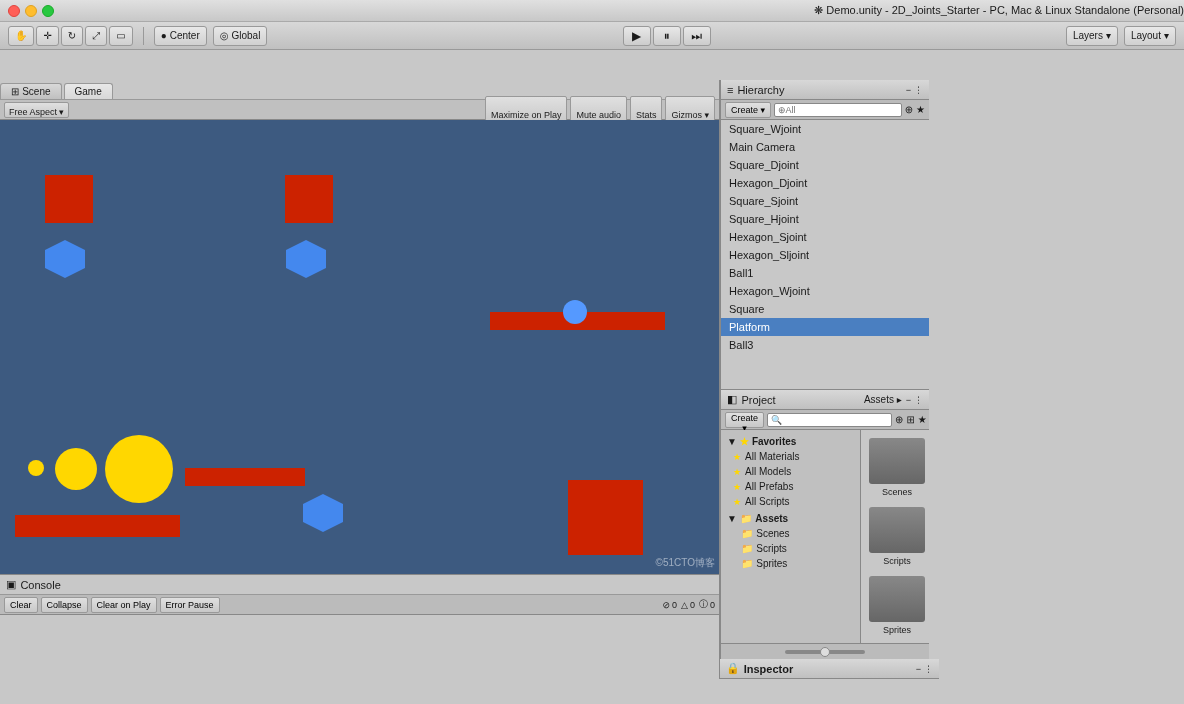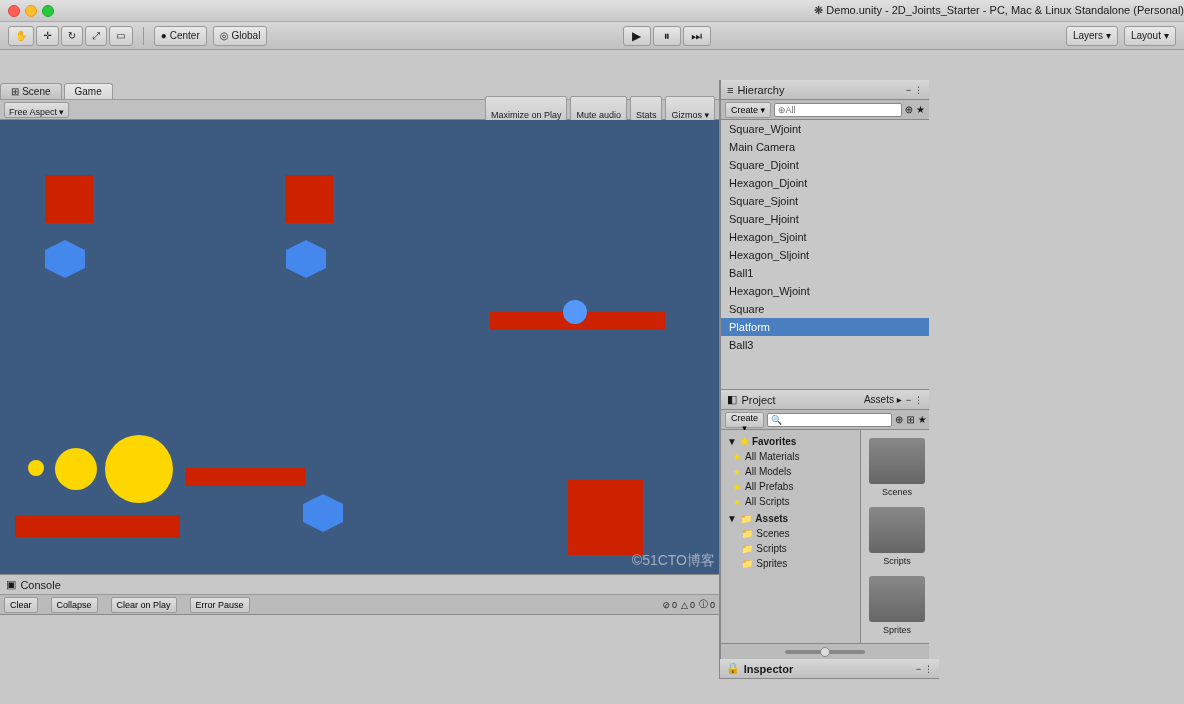--- a/index.html
+++ b/index.html
@@ -72,21 +72,21 @@
     }
 
     
     #game-viewport {
       flex: 1; background: #3d5a80; overflow: hidden; position: relative;
     }
 
     
     #console-area { height: 160px; background: #c0c0c0; border-top: 1px solid #888; display: flex; flex-direction: column; }
     #console-header { height: 20px; display: flex; align-items: center; padding: 0 6px; background: #c8c8c8; border-bottom: 1px solid #999; }
-    #console-toolbar { height: 20px; display: flex; align-items: center; padding: 0 4px; gap: 13px; background: #bbb; border-bottom: 1px solid #888; }
+    #console-toolbar { height: 20px; display: flex; align-items: center; padding: 0 4px; gap: 3px; background: #bbb; border-bottom: 1px solid #888; }
     .console-btn { height: 16px; padding: 0 5px; background: linear-gradient(to bottom, #e0e0e0, #c8c8c8); border: 1px solid #999; border-radius: 2px; font-size: 9px; cursor: pointer; }
     .console-status { margin-left: auto; display: flex; gap: 4px; align-items: center; font-size: 9px; }
     .console-badge { display: flex; align-items: center; gap: 2px; font-size: 9px; }
     #console-content { flex: 1; background: #c8c8c8; }
 
     
     #right-panel { display: flex; width: 465px; flex-direction: column; }
 
     
     #hierarchy { height: 310px; background: #c0c0c0; border-left: 1px solid #888; border-bottom: 1px solid #888; display: flex; flex-direction: column; }
@@ -245,21 +245,21 @@
         <div style="position:absolute;left:15px;top:395px;width:165px;height:22px;background:#cc2200;"></div>
 
         <div style="position:absolute;left:300px;top:372px;">
           <svg width="46" height="42" viewBox="0 0 46 42">
             <polygon points="23,2 43,12 43,30 23,40 3,30 3,12" fill="#4488ee"></polygon>
           </svg>
         </div>
 
         <div style="position:absolute;left:568px;top:360px;width:75px;height:75px;background:#cc2200;"></div>
 
-        <div style="position:absolute;bottom:4px;right:4px;font-size:14px;color:rgba(255,255,255,0.5);">©51CTO博客</div>
+        <div style="position:absolute;bottom:4px;right:4px;font-size:10px;color:rgba(255,255,255,0.5);">©51CTO博客</div>
       </div>
     </div>
 
     <div id="console-area">
       <div id="console-header">
         <span>▣</span>
         <span style="margin-left:4px;">Console</span>
       </div>
       <div id="console-toolbar">
         <button class="console-btn">Clear</button>

